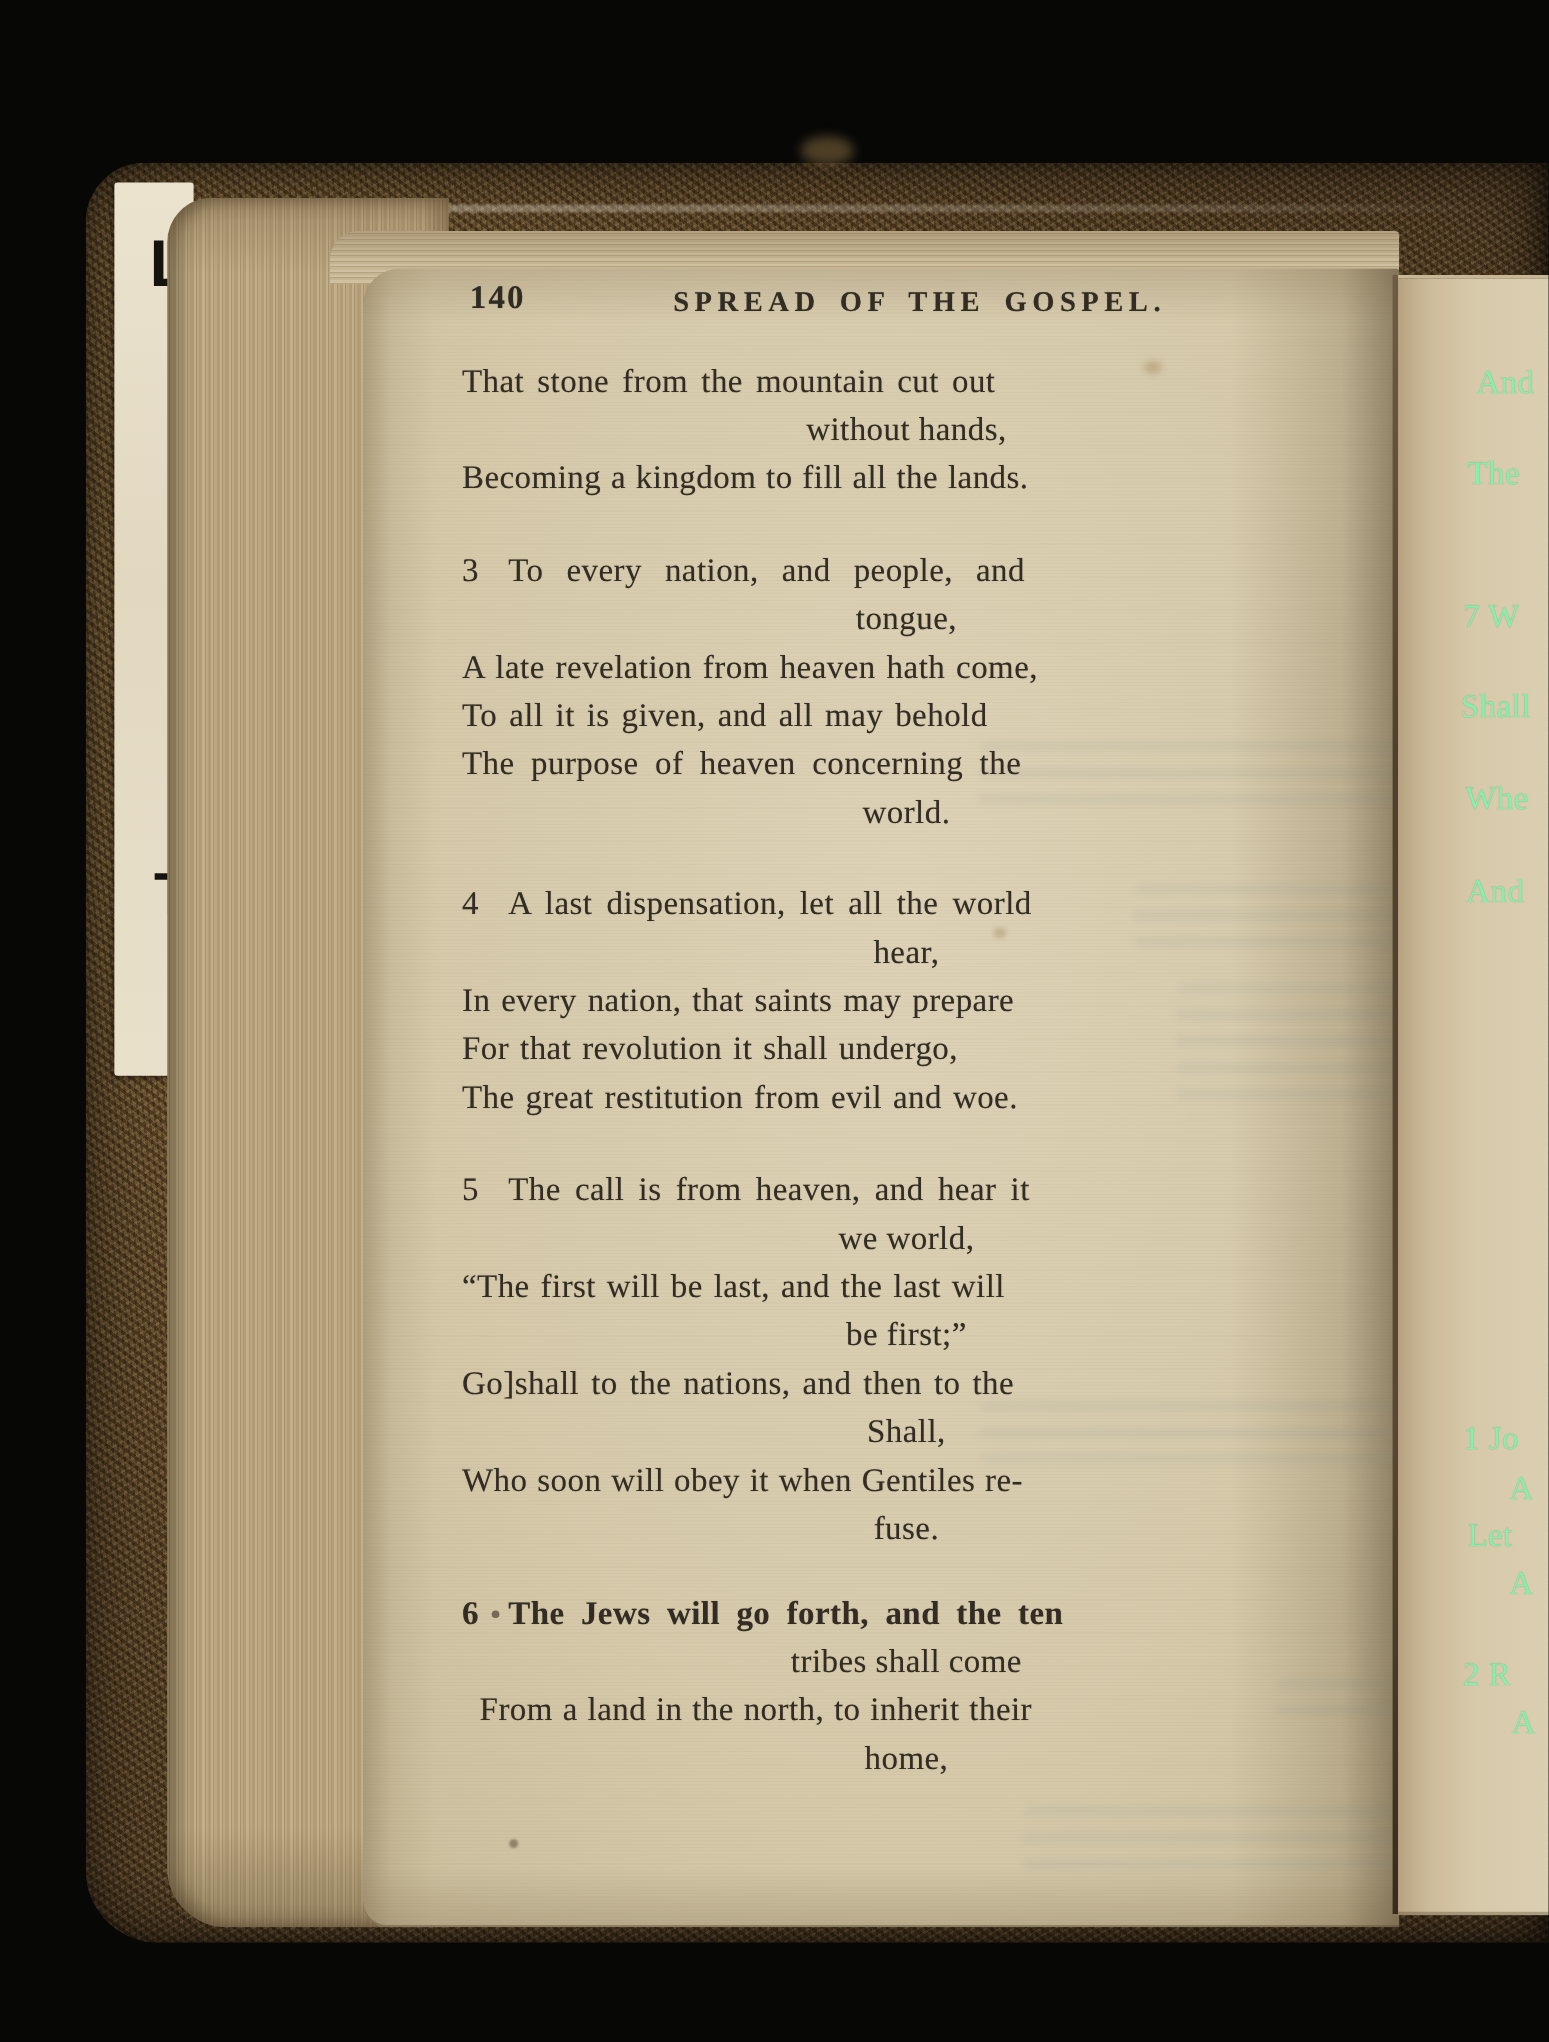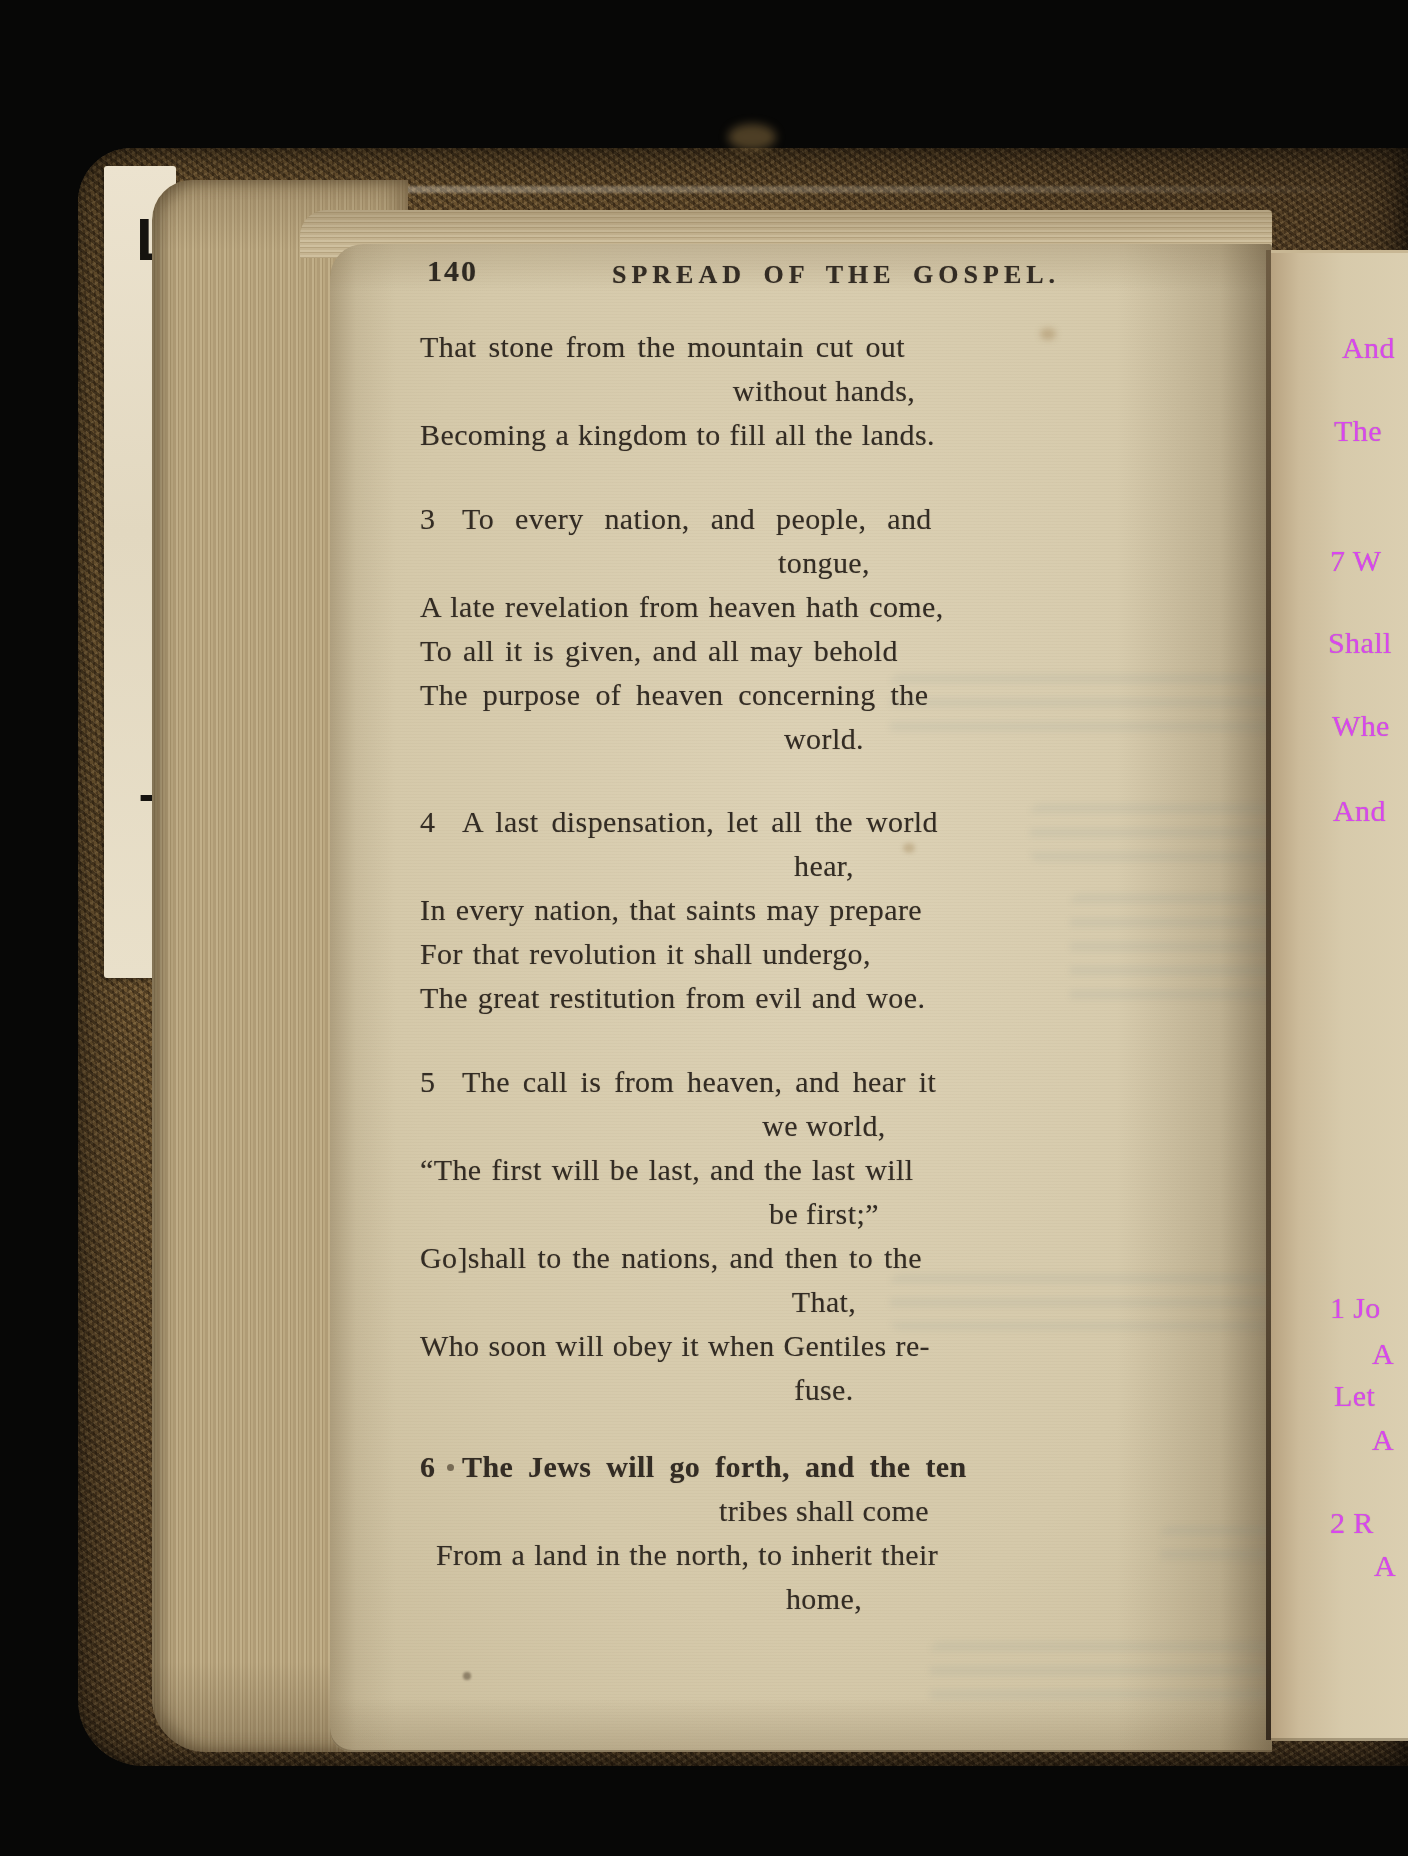--- a/index.html
+++ b/index.html
@@ -72,21 +72,21 @@
   .pagenum{position:absolute;left:7px;top:0;font:700 30px/44px "Liberation Serif",serif;
     letter-spacing:2px;color:#2f2a22;text-shadow:0 0 1px rgba(50,40,28,.4);}
   .runtitle{position:absolute;left:192px;top:4px;font:600 26px/44px "Liberation Serif",serif;
     letter-spacing:5px;word-spacing:6px;color:#332c24;text-shadow:0 0 1px rgba(50,40,28,.4);}
   .verse{position:absolute;left:90px;width:680px;}
   .vline{position:relative;height:44px;font:400 30px/44px "Liberation Serif",serif;
     color:#332c24;white-space:pre;letter-spacing:.4px;
     text-shadow:0 0 1px rgba(50,40,28,.35);}
   .vline.ind{padding-left:128px;text-align:center;}
   .vnum{display:inline-block;width:42px;}
-  .frag{position:absolute;font:400 30px/36px "Liberation Serif",serif;color:#d946ef;
+  .frag{position:absolute;font:400 30px/36px "Liberation Serif",serif;color:#86efac;
     letter-spacing:.4px;white-space:pre;text-shadow:0 0 1px rgba(50,40,28,.35);}
 
   
   .ghost{position:absolute;border-radius:10px;opacity:.5;filter:blur(3px);
     background:repeating-linear-gradient(180deg, rgba(108,128,133,.18) 0 9px, rgba(0,0,0,0) 9px 24px);}
   .g1{left:560px;top:430px;width:480px;height:64px;}
   .g2{left:700px;top:560px;width:360px;height:58px;}
   .g3{left:740px;top:650px;width:330px;height:120px;}
   .g4{left:560px;top:1030px;width:470px;height:56px;}
   .g5{left:600px;top:1398px;width:440px;height:64px;}
@@ -146,21 +146,21 @@
           <div class="vline" style="word-spacing: 2px;">In every nation, that saints may prepare</div>
           <div class="vline" style="word-spacing: 2px;">For that revolution it shall undergo,</div>
           <div class="vline" style="word-spacing: 2px;">The great restitution from evil and woe.</div>
         </div>
         <div class="verse" style="top: 816px;">
           <div class="vline" style="word-spacing: 5px;"><span class="vnum">5</span><span>The call is from heaven, and hear it</span></div>
           <div class="vline ind">we world,</div>
           <div class="vline" style="word-spacing: 2px;">“The first will be last, and the last will</div>
           <div class="vline ind">be first;”</div>
           <div class="vline" style="word-spacing: 3px;">Go]shall to the nations, and then to the</div>
-          <div class="vline ind">That,</div>
+          <div class="vline ind">Shall,</div>
           <div class="vline" style="word-spacing: 1px;">Who soon will obey it when Gentiles re-</div>
           <div class="vline ind">fuse.</div>
         </div>
         <div class="verse" style="top: 1201px;">
           <div class="vline" style="word-spacing: 7px; font-weight: bold;"><span class="vnum">6</span><span>The Jews will go forth, and the ten</span></div>
           <div class="vline ind">tribes shall come</div>
           <div class="vline" style="word-spacing: 1px; margin-left: 16px;">From a land in the north, to inherit their</div>
           <div class="vline ind">home,</div>
         </div>
       </div>

